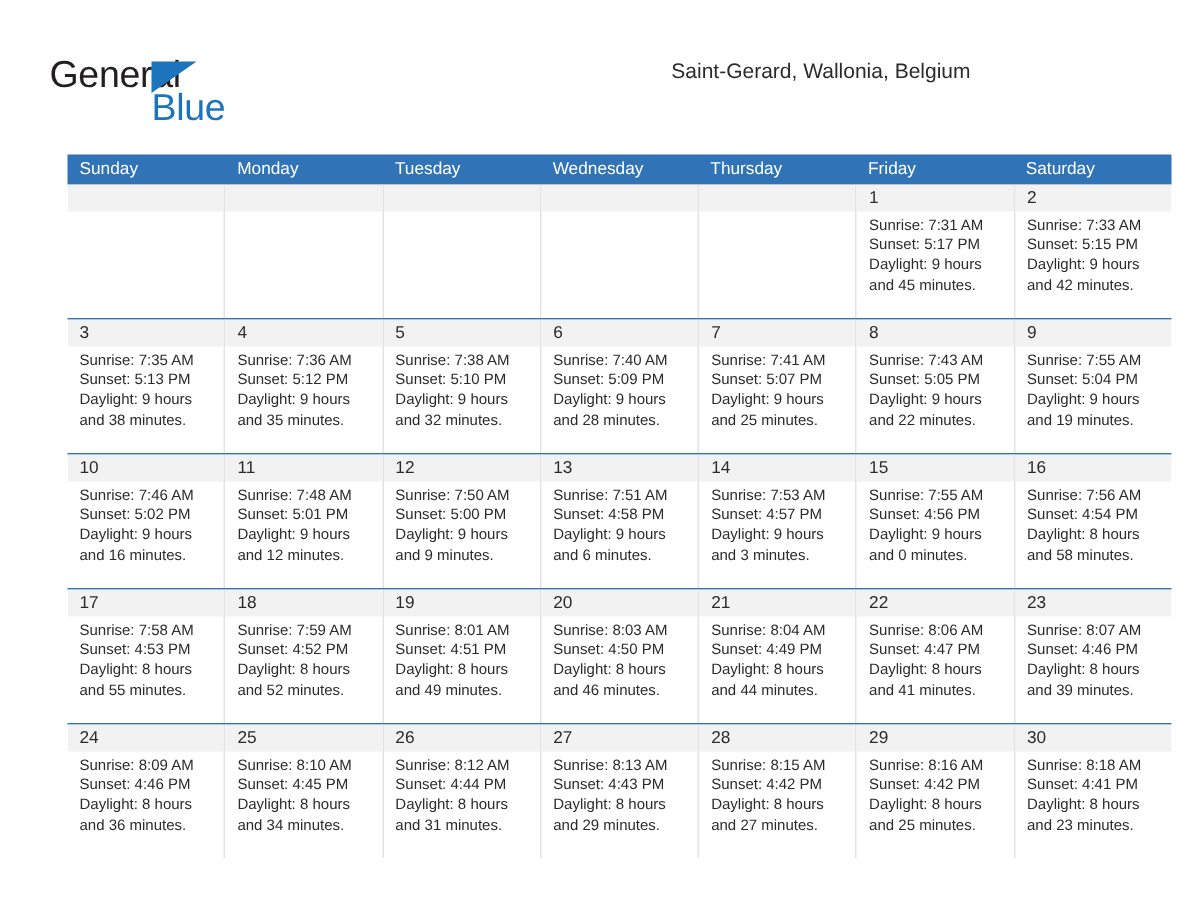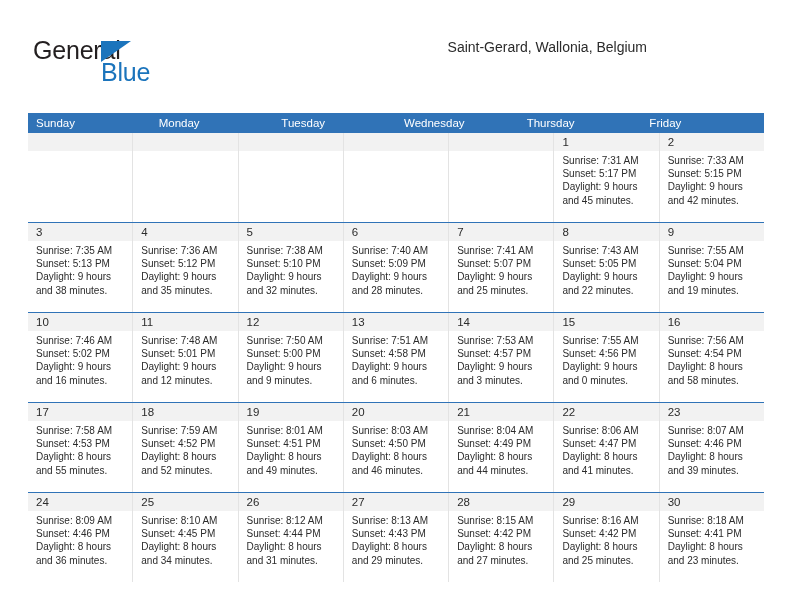--- a/index.html
+++ b/index.html
@@ -83,24 +83,23 @@
     font-weight: normal;
     color: #2b2b2b;
     line-height: 20px;
     margin-top: 7px;
     white-space: nowrap;
   }
 
   
   .calendar {
     position: absolute;
-    left: 28px;
+    left: 45px;
     top: 103px;
     width: 736px;
-    margin-top: 10px;
   }
   .weekday-row {
     display: flex;
     background: #3073b7;
     height: 20px;
   }
   .weekday-cell {
     flex: 1 1 0;
     color: #ffffff;
     font-size: 11.5px;
@@ -171,20 +170,21 @@
   </div>
 
   <div class="calendar">
     <div class="weekday-row">
         <div class="weekday-cell">Sunday</div>
         <div class="weekday-cell">Monday</div>
         <div class="weekday-cell">Tuesday</div>
         <div class="weekday-cell">Wednesday</div>
         <div class="weekday-cell">Thursday</div>
         <div class="weekday-cell">Friday</div>
+        <div class="weekday-cell">Saturday</div>
       </div>
     <div id="weeks-container">
         <div class="week-row">
           <div class="day-cell empty">
             <div class="day-number-band"></div>
           </div>
           <div class="day-cell empty">
             <div class="day-number-band"></div>
           </div>
           <div class="day-cell empty">

